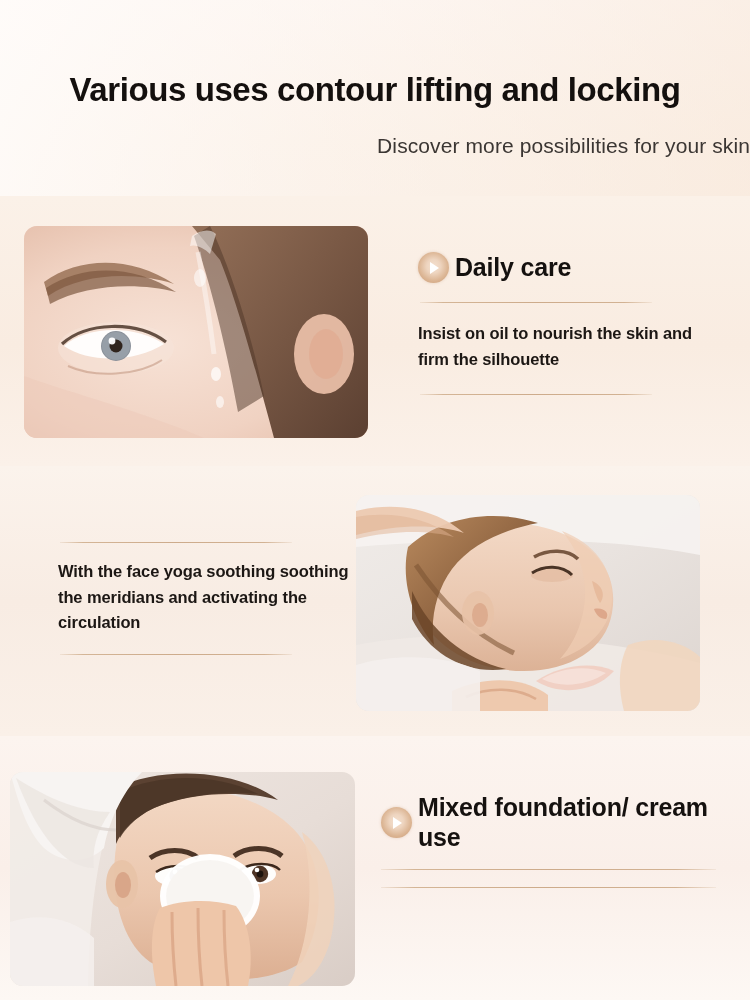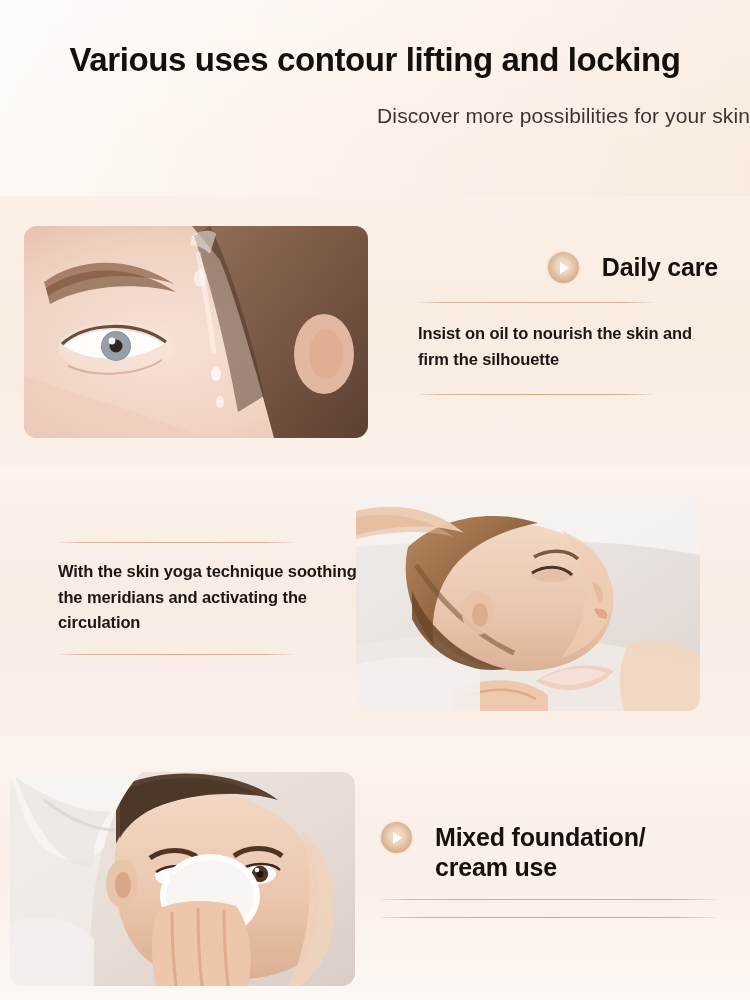--- a/index.html
+++ b/index.html
@@ -36,21 +36,21 @@
 
   
   .header {
     position: absolute;
     left: 0; top: 0;
     width: 750px;
     z-index: 2;
   }
   .title {
     margin: 0;
-    padding-top: 42px;
+    padding-top: 72px;
     text-align: center;
     font-size: 33px;
     font-weight: 700;
     letter-spacing: -0.4px;
     color: #14100e;
     line-height: 1.12;
   }
   .subtitle {
     margin: 0;
     padding-top: 25px;
@@ -86,22 +86,21 @@
 
   
   .block { position: absolute; z-index: 4; }
   #block-1 { left: 418px; top: 252px; width: 300px; }
   #block-2 { left: 58px;  top: 525px; width: 300px; }
   #block-3 { left: 381px; top: 793px; width: 335px; }
 
   .head-row {
     display: flex;
     align-items: center;
-    gap: 23px;
-    justify-content: flex-end;
+    gap: 6px;
   }
   .play-icon {
     flex: 0 0 auto;
     width: 31px;
     height: 31px;
     border-radius: 50%;
     background:
       radial-gradient(circle at 50% 46%,
         #f4e0ce 0%, #eed5c0 30%, #dcb695 62%, #cfa37e 85%, #c99a74 100%);
     position: relative;
@@ -150,21 +149,21 @@
 
   #block-2 .rule        { width: 232px; }
   #block-2 .rule-top    { margin: 17px 0 0 2px; }
   #block-2 .body-text   { margin-top: 16px; }
   #block-2 .rule-bottom { margin: 18px 0 0 2px; }
 
   #block-3 .rule        { width: 335px; }
   #block-3 .rule-top    { margin: 17px 0 0 0; }
   #block-3 .body-text   { margin-top: 15px; margin-left: 27px; }
   #block-3 .rule-bottom { margin: 17px 0 0 0; }
-  #block-3 .heading     { max-width: 300px; margin-top: 30px; }
+  #block-3 .heading     { max-width: 300px; }
 </style>
 </head>
 <body>
 
 <div class="page">
 
   <div class="band band-1"></div>
   <div class="band band-2"></div>
   <div class="band band-3"></div>
 
@@ -267,21 +266,21 @@
       <path d="M186 184 C206 172 232 170 250 178 C232 190 206 194 186 184 Z" fill="#ffffff" opacity="0.35"></path>
       <path d="M96 196 C130 180 168 182 192 200 L192 216 L96 216 Z" fill="#eec9ae"></path>
       <path d="M110 202 C132 192 160 192 180 204" stroke="#d8a585" stroke-width="2.6" fill="none" opacity="0.8"></path>
       <path d="M272 150 C300 140 326 146 344 162 L344 216 L268 216 C262 194 262 168 272 150 Z" fill="#f1d6bf" opacity="0.9"></path>
       <path d="M0 170 C40 158 90 160 124 176 L124 216 L0 216 Z" fill="#f4f0ed" opacity="0.9"></path>
     </svg>
   </div>
 
   <div class="block" id="block-2">
     <hr class="rule rule-top">
-    <div class="body-text">With the skin yoga technique soothing the meridians and activating the circulation</div>
+    <div class="body-text">With the face yoga soothing soothing the meridians and activating the circulation</div>
     <hr class="rule rule-bottom">
   </div>
 
   <div class="photo" id="photo-3">
     <svg viewBox="0 0 345 214" preserveAspectRatio="xMidYMid slice">
       <defs>
         <linearGradient id="p3bg" x1="0" y1="0" x2="1" y2="1">
           <stop offset="0%" stop-color="#efe7e2"></stop>
           <stop offset="55%" stop-color="#e7ddd7"></stop>
           <stop offset="100%" stop-color="#d9cdc6"></stop>

